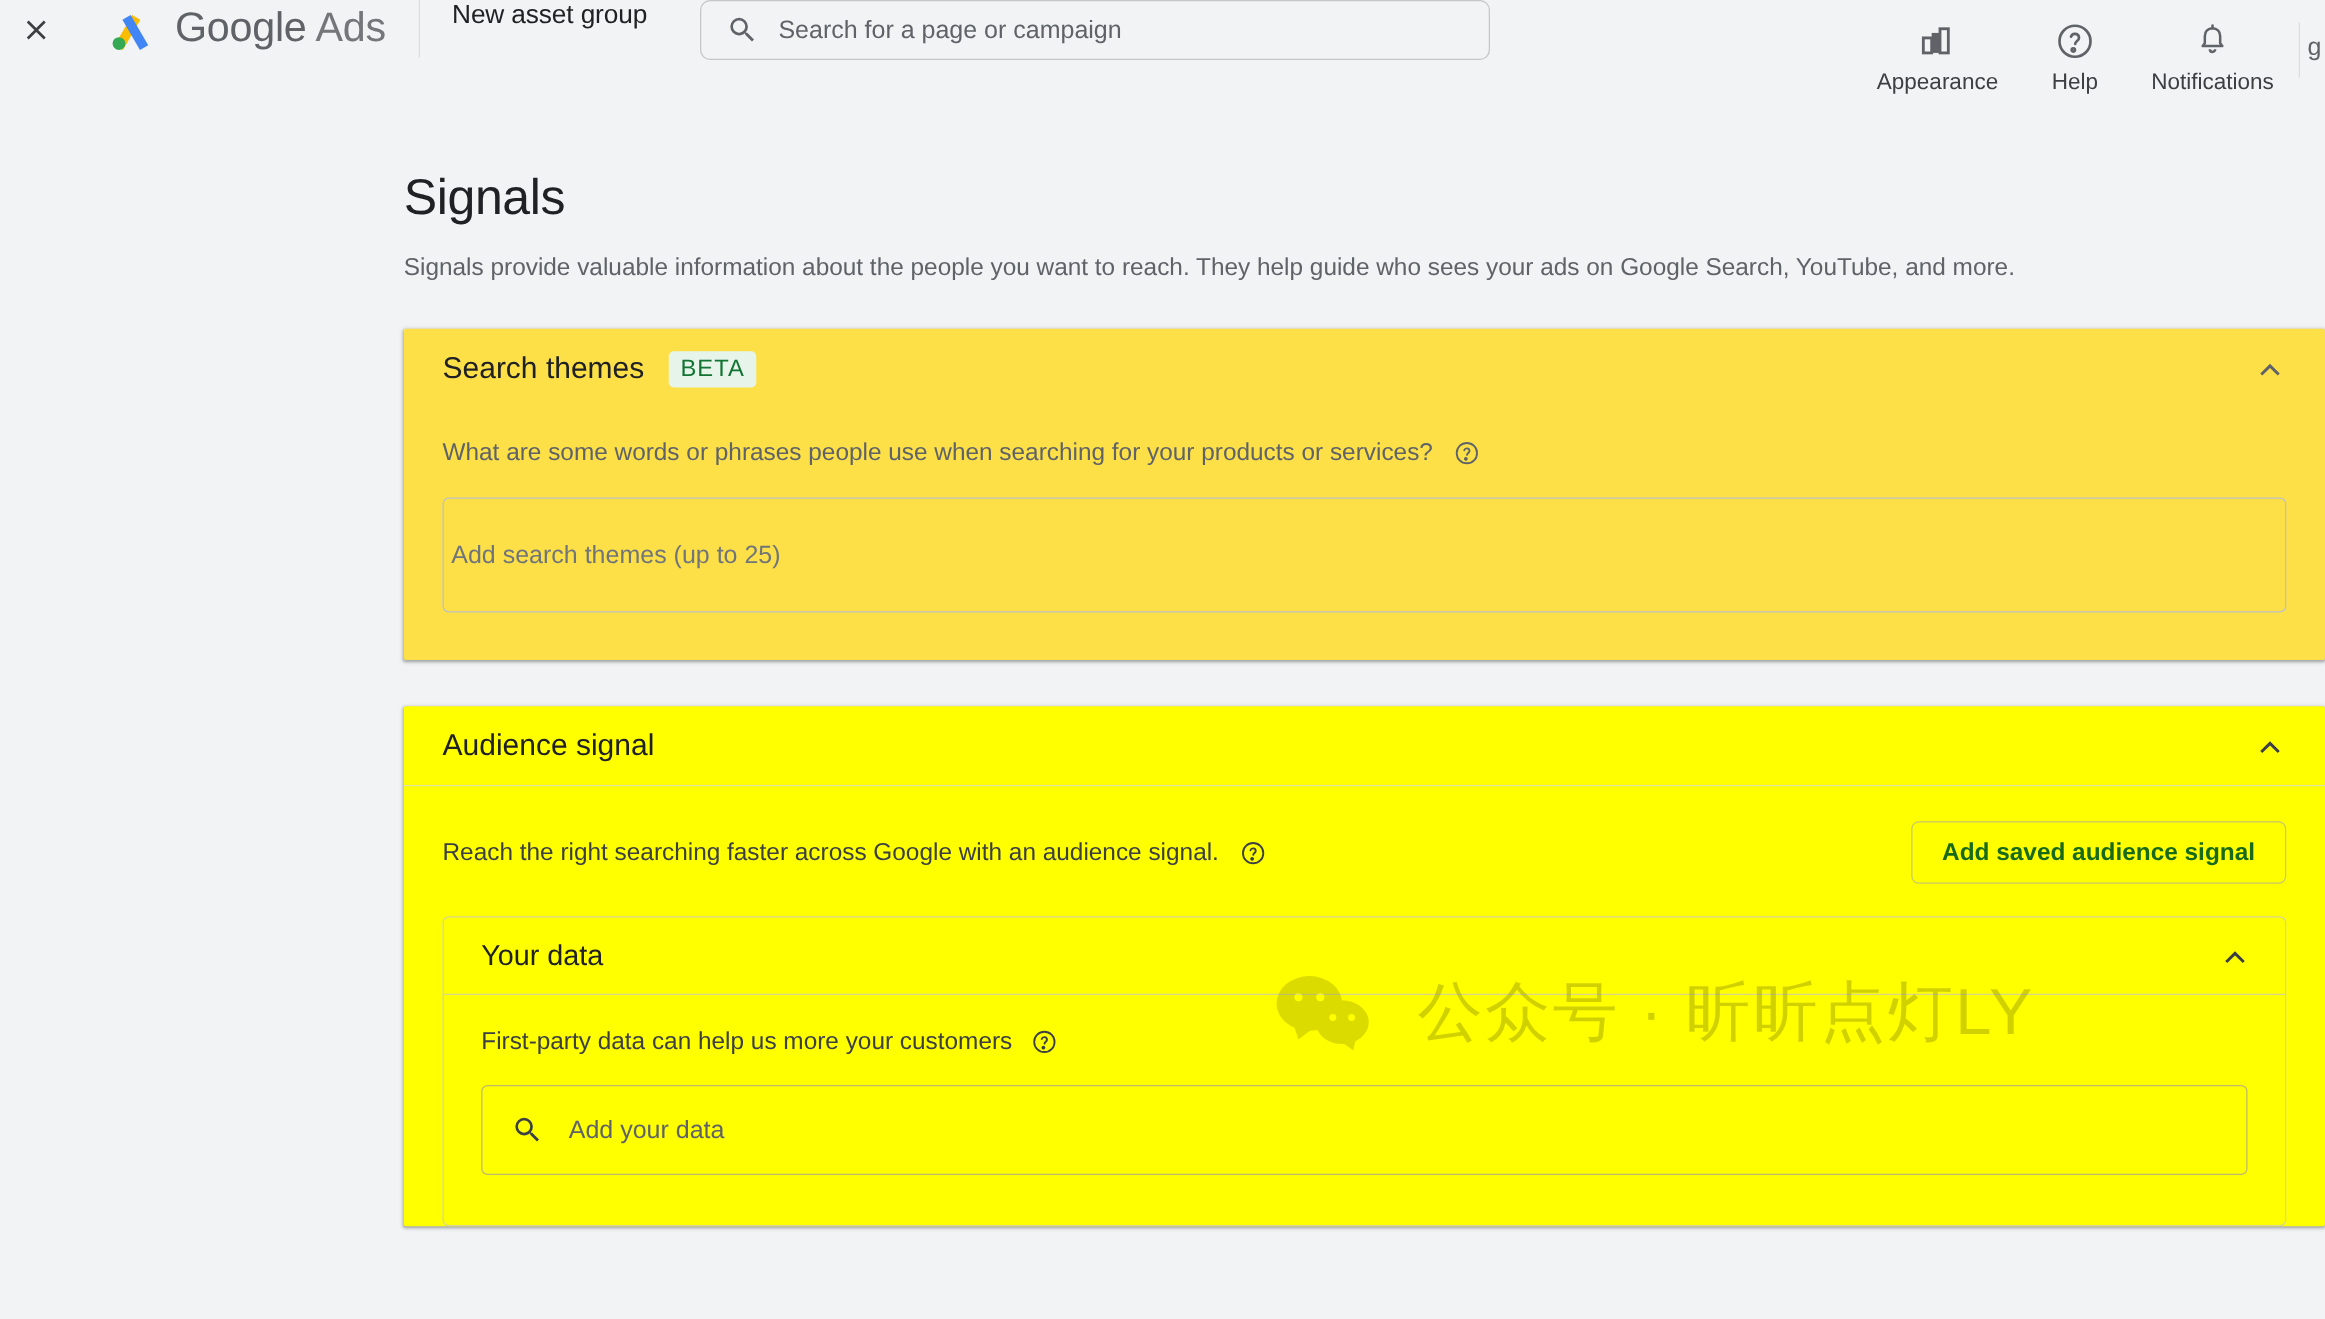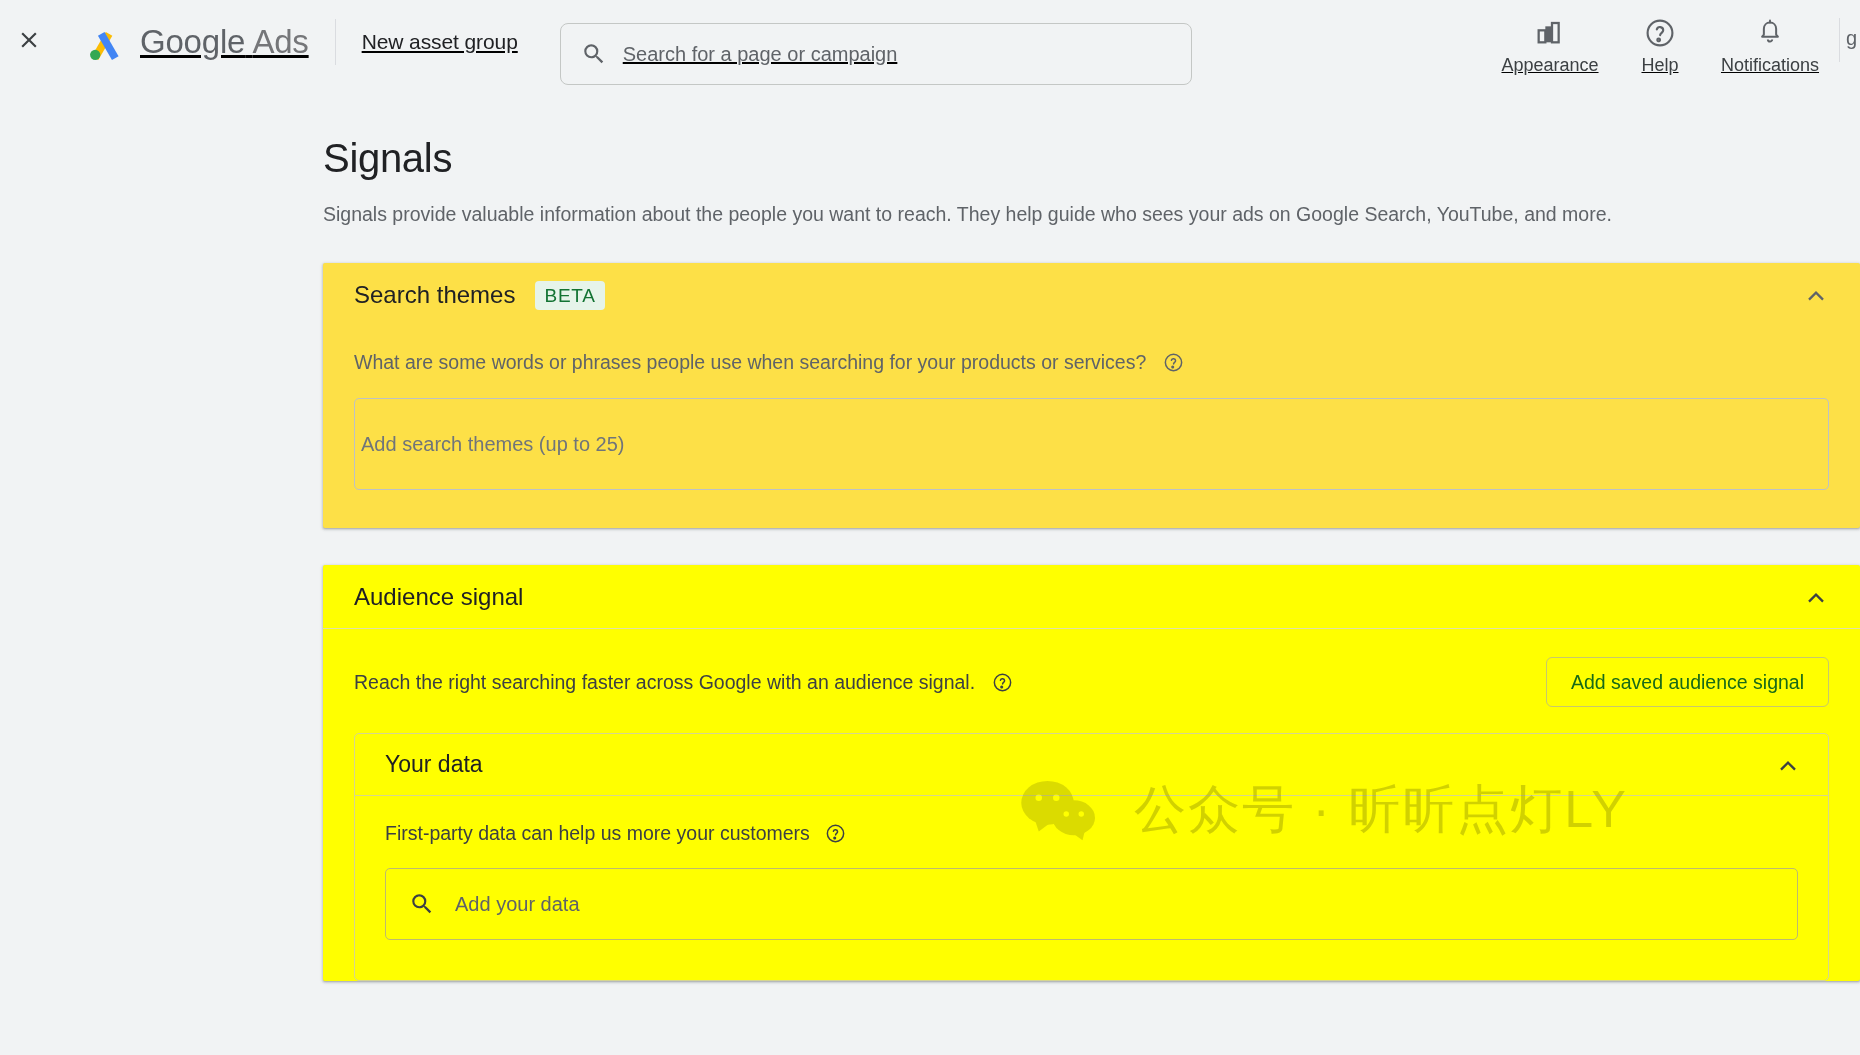--- a/index.html
+++ b/index.html
@@ -8,21 +8,21 @@
     background: #f1f3f4;
     font-family: "Liberation Sans", sans-serif;
     overflow: hidden;
   }
 
   
   .topbar {
     position: absolute; top: 0; left: 0;
     width: 1860px; height: 84px;
     background: #f1f3f4;
-    display: flex; align-items: center; text-decoration: underline;
+    display: flex; align-items: flex-start;
   }
   .close-btn {
     width: 52px; height: 52px; margin-left: 3px;
     display: flex; align-items: center; justify-content: center;
     cursor: pointer; border-radius: 50%;
   }
   .close-btn svg { width: 26px; height: 26px; }
 
   .gads-logo {
     display: flex; align-items: center;
@@ -37,26 +37,25 @@
 
   .vdiv { width: 1px; height: 46px; background: #dadce0; margin: 0 26px; }
 
   .page-title {
     font-size: 21px; color: #202124; white-space: nowrap;
     letter-spacing: -0.1px;
   }
 
   .searchbox {
     margin-left: 42px;
-    width: 632px; height: 62px;
+    width: 632px; height: 48px;
     border: 1px solid #c4c7c5; border-radius: 8px;
     background: #f1f3f4;
     display: flex; align-items: center; padding: 0 20px;
     gap: 16px;
-    margin-top: 24px;
   }
   .searchbox .mag { width: 26px; height: 26px; flex: none; }
   .searchbox .ph { font-size: 20px; color: #5f6368; }
 
   .topright {
     margin-left: auto; display: flex; align-items: flex-end;
     height: 84px; padding-bottom: 8px;
   }
   .tr-item {
     width: 110px; display: flex; flex-direction: column;
@@ -123,21 +122,21 @@
   .reach-row {
     display: flex; align-items: center;
     padding-top: 28px; padding-bottom: 26px;
   }
   .reach-txt { font-size: 19.5px; color: #3c4043; white-space: nowrap; }
   .btn-outline {
     margin-left: auto;
     border: 1px solid #c8c86b; border-radius: 6px;
     height: 50px; padding: 0 24px;
     display: flex; align-items: center;
-    color: #186a18; font-size: 19.5px; font-weight: normal;
+    color: #186a18; font-size: 19.5px; font-weight: bold;
     cursor: pointer; white-space: nowrap; background: transparent;
   }
 
   .inner-panel {
     border: 1px solid #d6d68f; border-radius: 5px;
     background: #ffff00;
   }
   .inner-head {
     height: 62px; display: flex; align-items: center;
     padding: 0 26px 0 30px; border-bottom: 1px solid #d6d68f;

